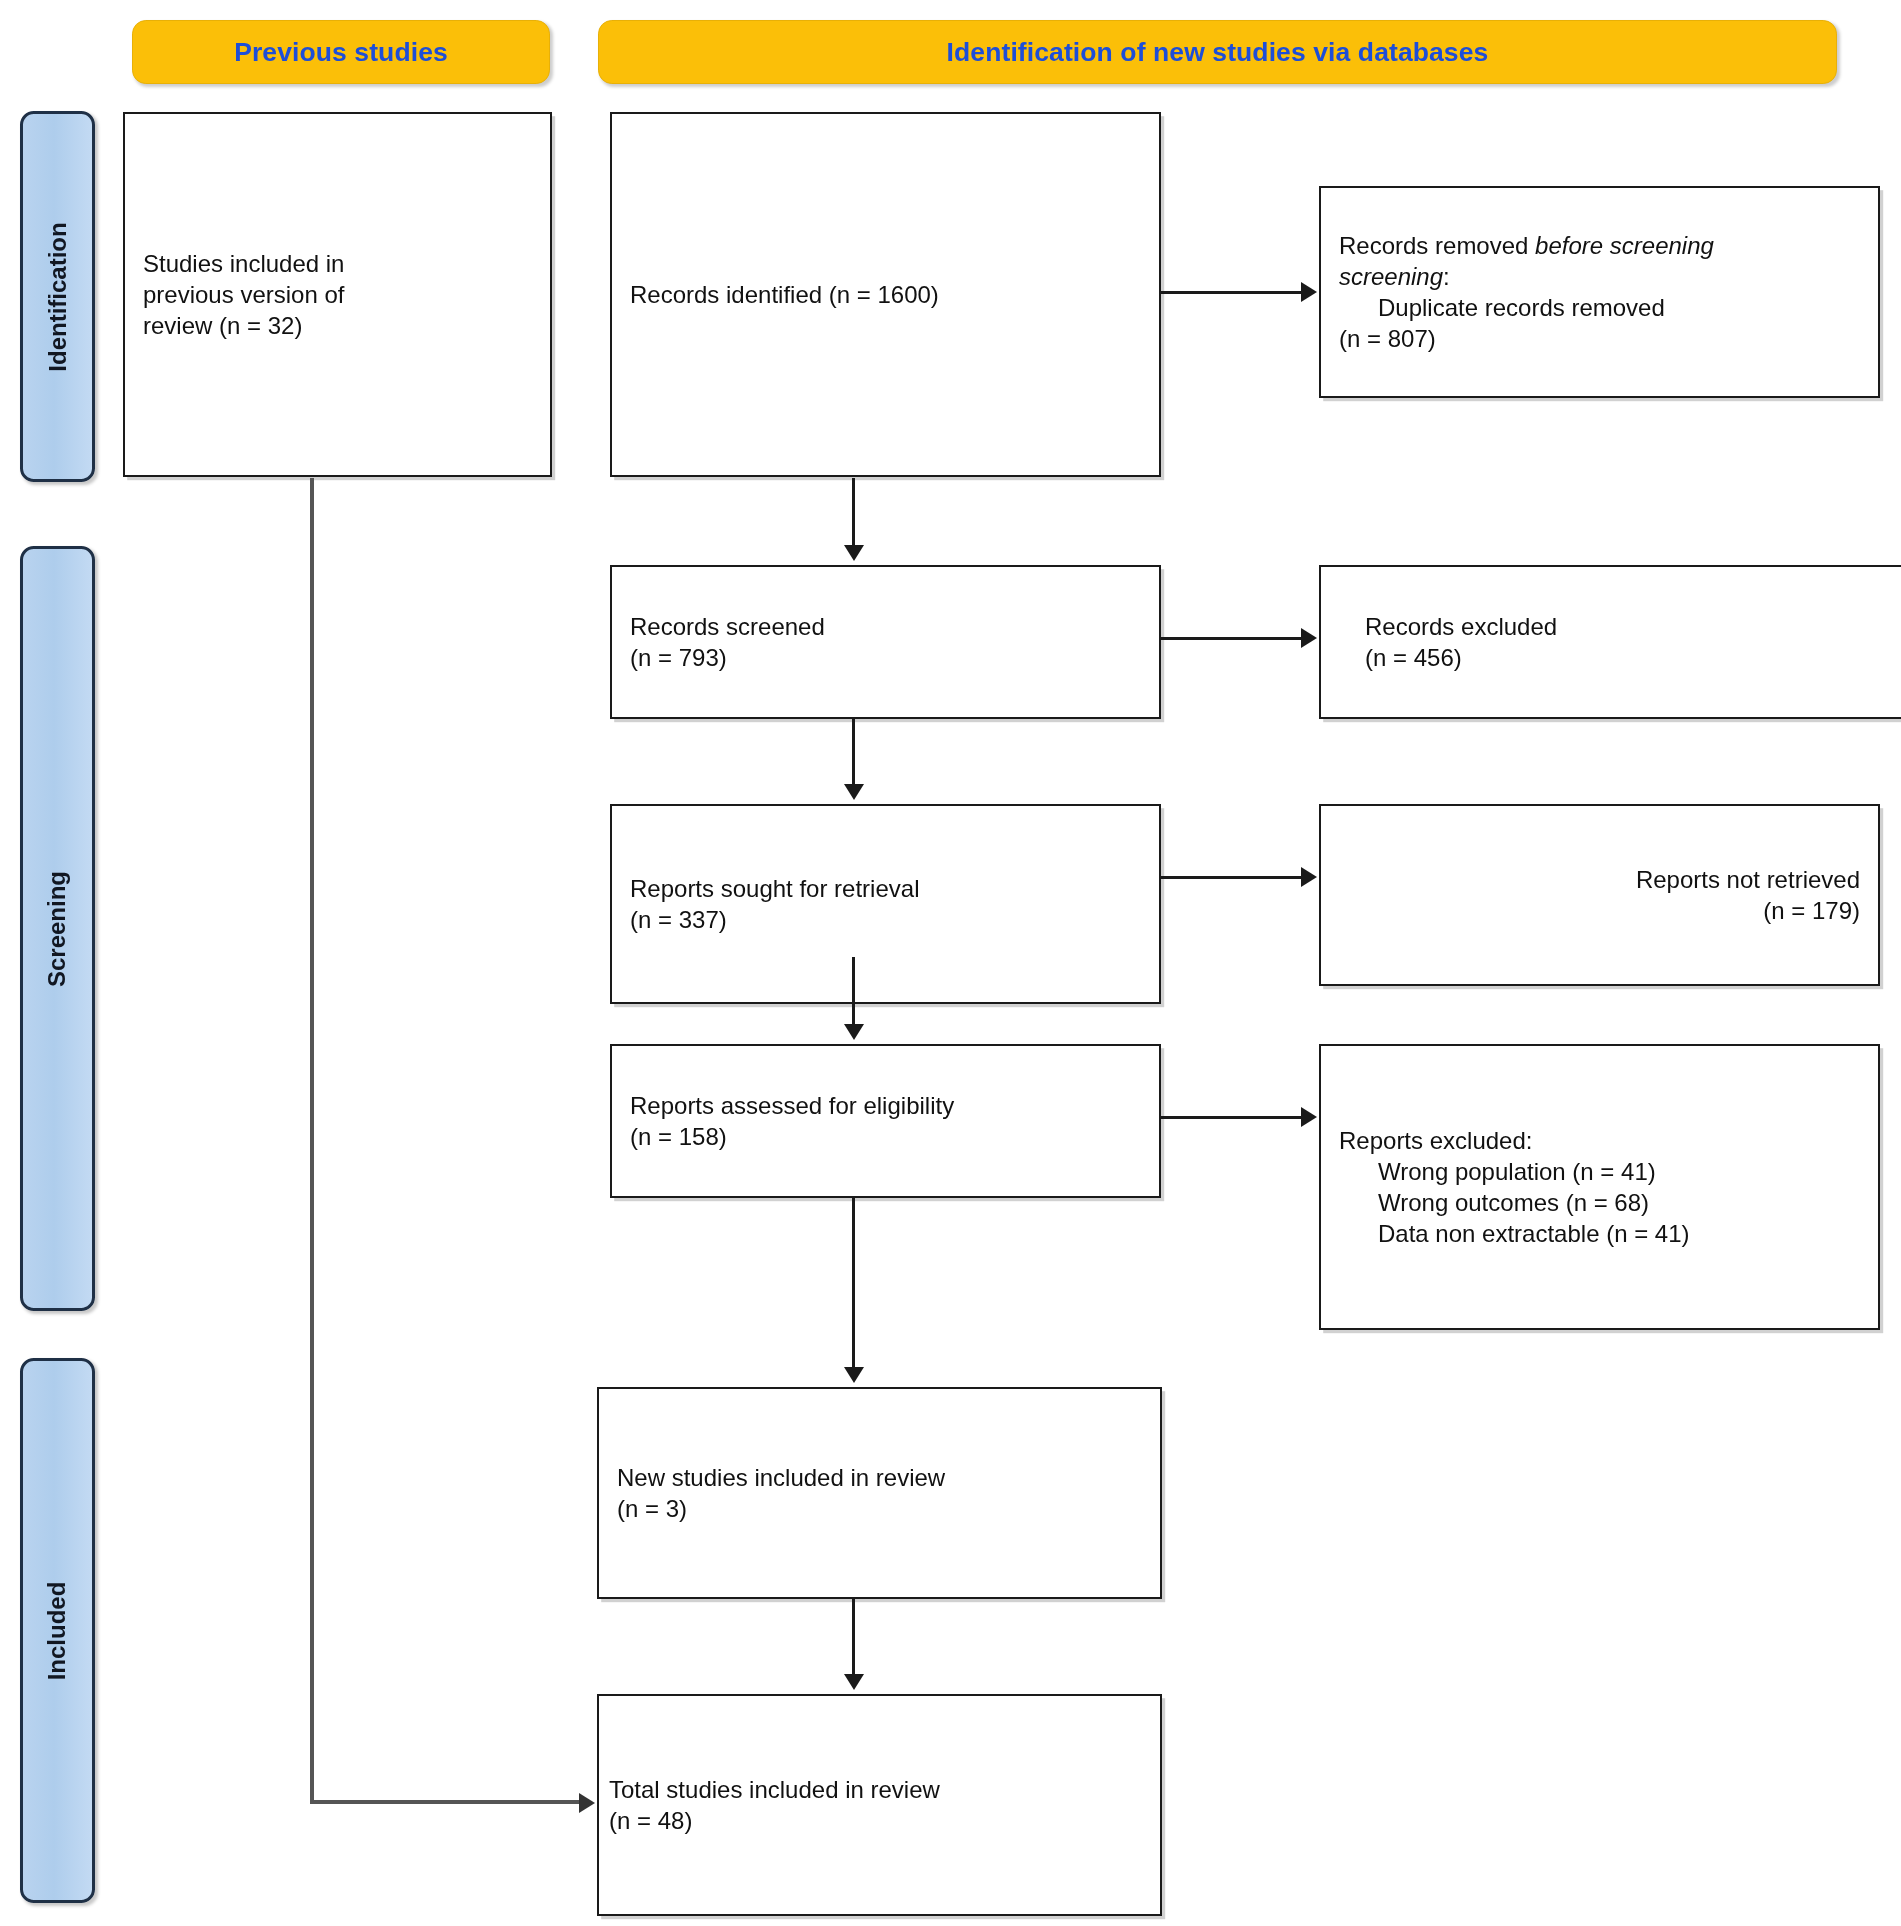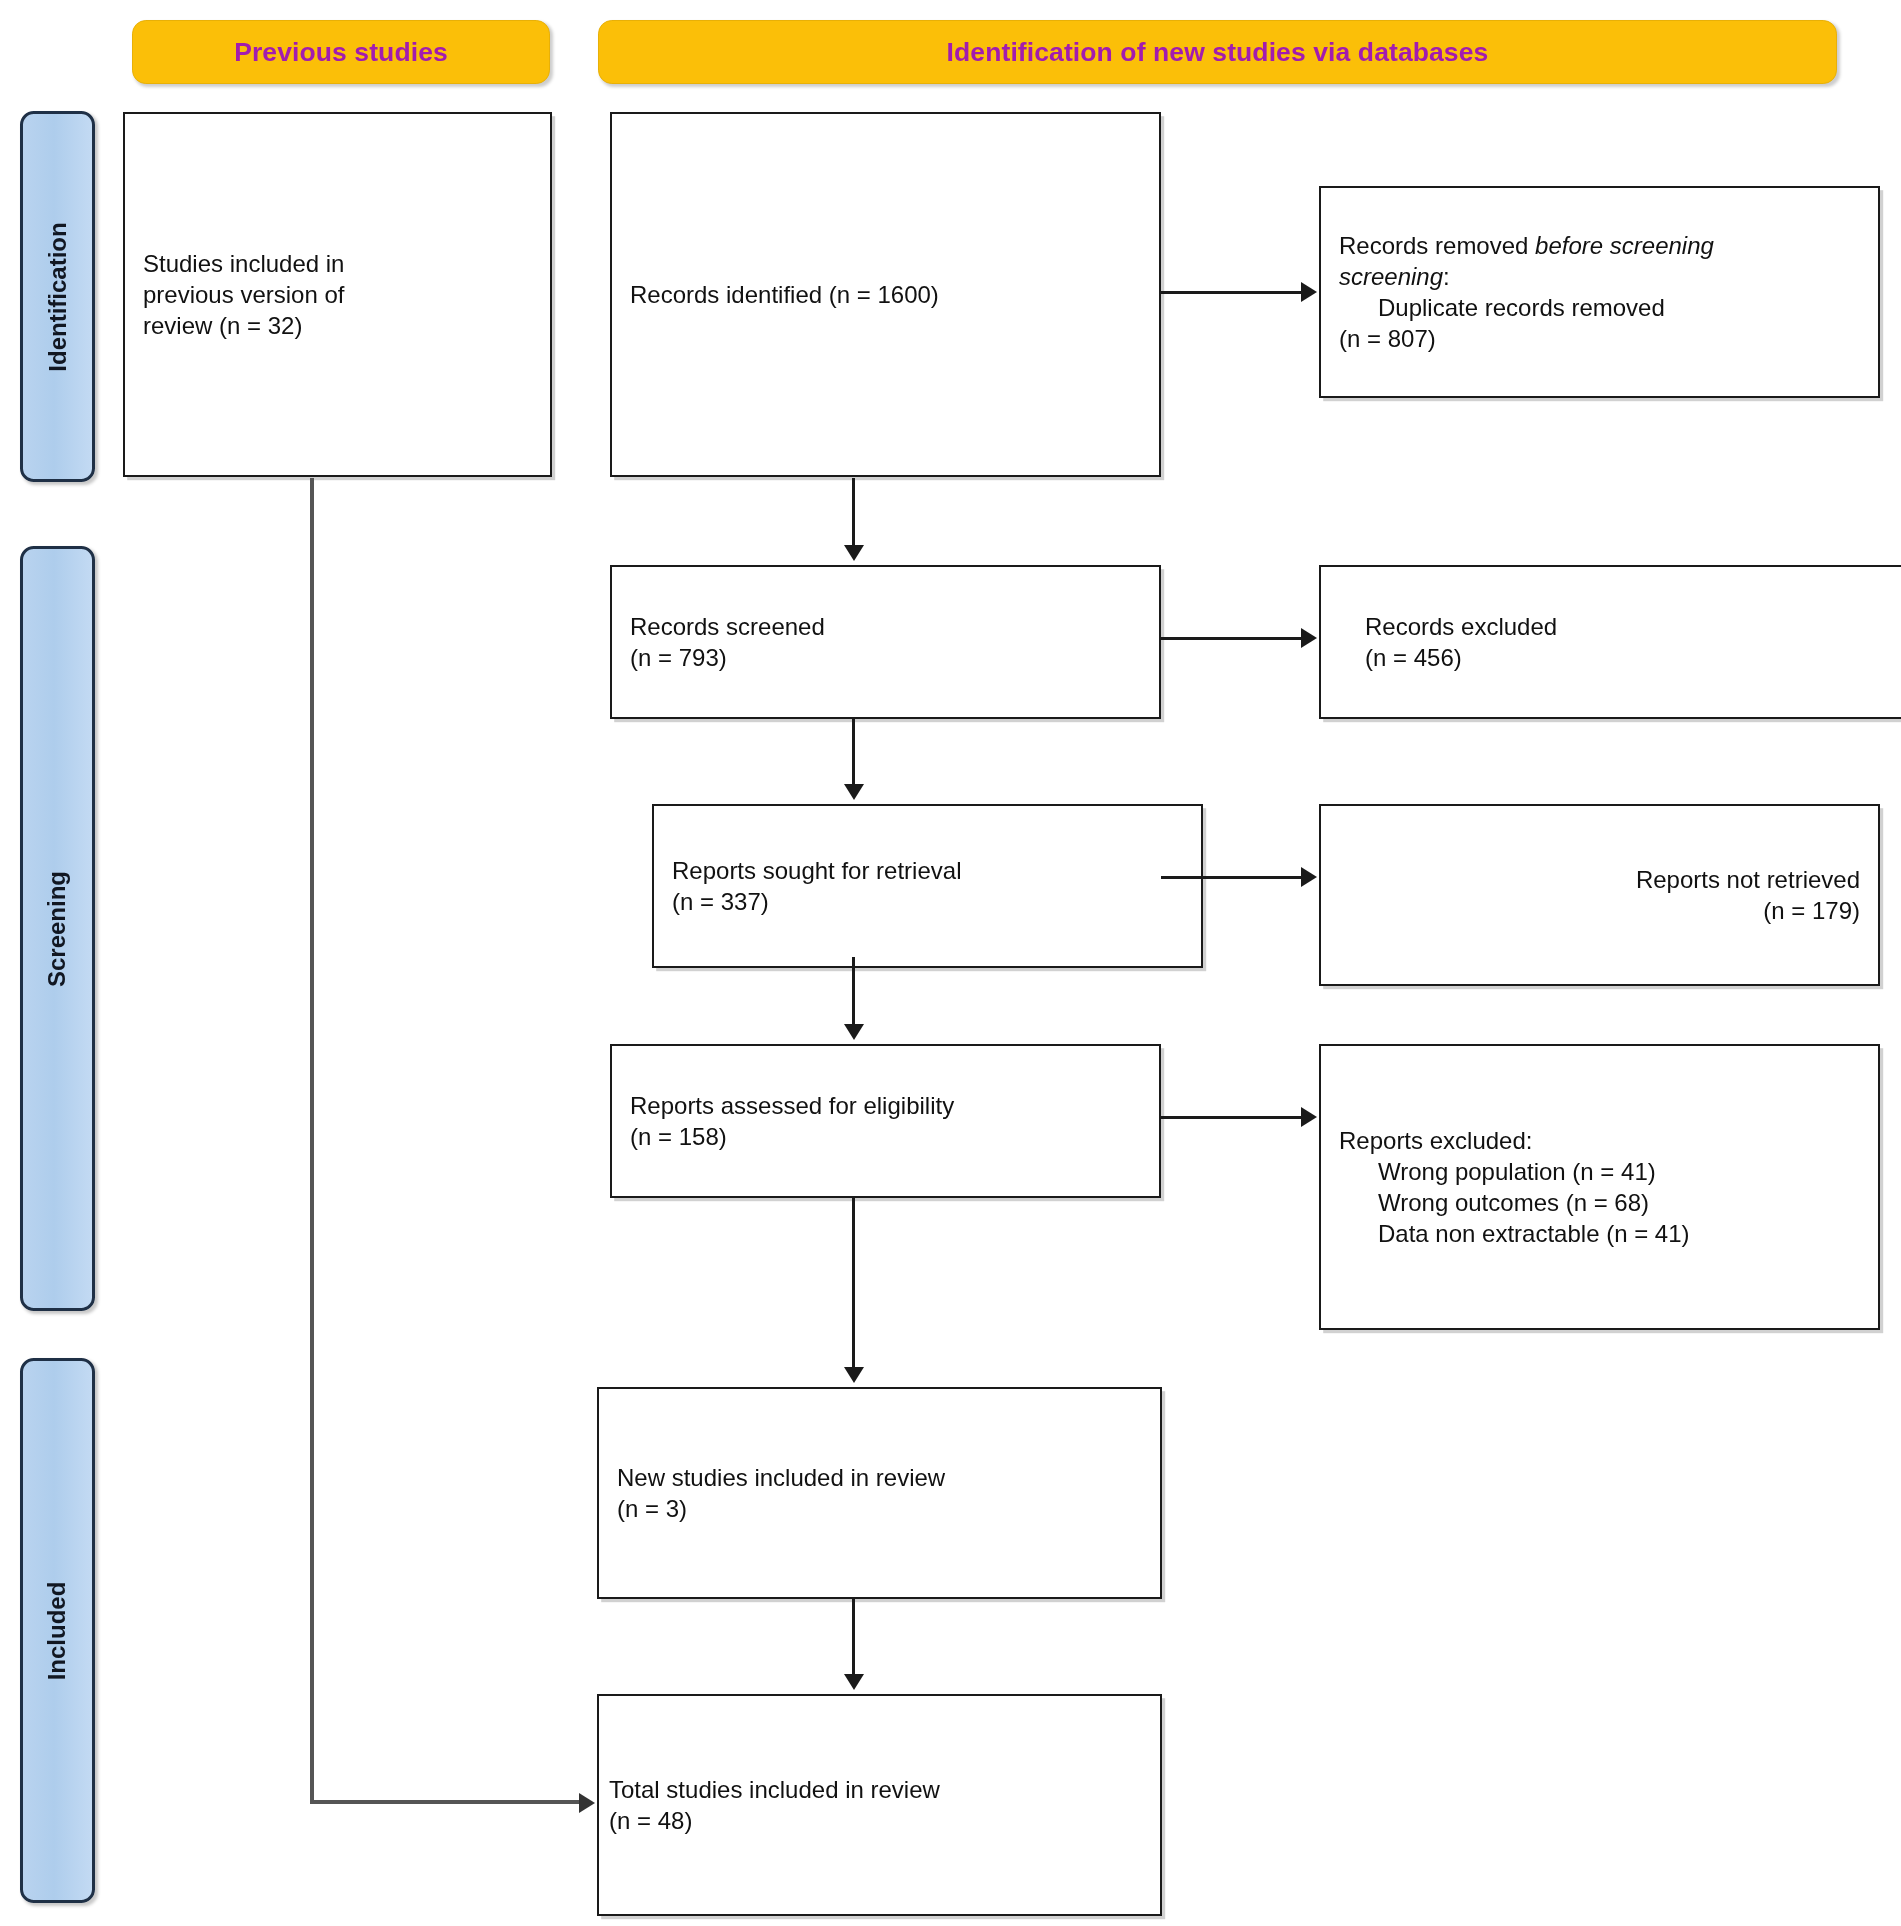--- a/index.html
+++ b/index.html
@@ -21,21 +21,21 @@
   
   .banner {
     position: absolute;
     background: #fbbf08;
     border: 1.1px solid #e8b007;
     border-radius: 13.8px;
     box-shadow: 2.1px 2.6px 3.2px rgba(0,0,0,0.20);
     display: flex;
     align-items: center;
     justify-content: center;
-    color: #a21caf;
+    color: #1d4ed8;
     font-weight: bold;
     letter-spacing: 0.1px;
     box-sizing: border-box;
     text-align: center;
   }
 
   
   .sidelabel {
     position: absolute;
     background: linear-gradient(to right, #b9d3ef 0%, #aecdec 45%, #c3daf3 100%);
@@ -132,21 +132,21 @@
 
   <div class="box" style="left:610px; top:112px; width:551px; height:365px;">
     <div class="line">Records identified (n = 1600)</div>
   </div>
 
   <div class="box" style="left:610px; top:565px; width:551px; height:154px;">
     <div class="line">Records screened</div>
     <div class="line">(n = 793)</div>
   </div>
 
-  <div class="box" style="left:610px; top:804px; width:551px; height:164px;margin-left:42px;">
+  <div class="box" style="left:610px; top:804px; width:551px; height:200px;">
     <div class="line">Reports sought for retrieval</div>
     <div class="line">(n = 337)</div>
   </div>
 
   <div class="box" style="left:610px; top:1044px; width:551px; height:154px;">
     <div class="line">Reports assessed for eligibility</div>
     <div class="line">(n = 158)</div>
   </div>
 
   <div class="box" style="left:597px; top:1387px; width:565px; height:212px;">

